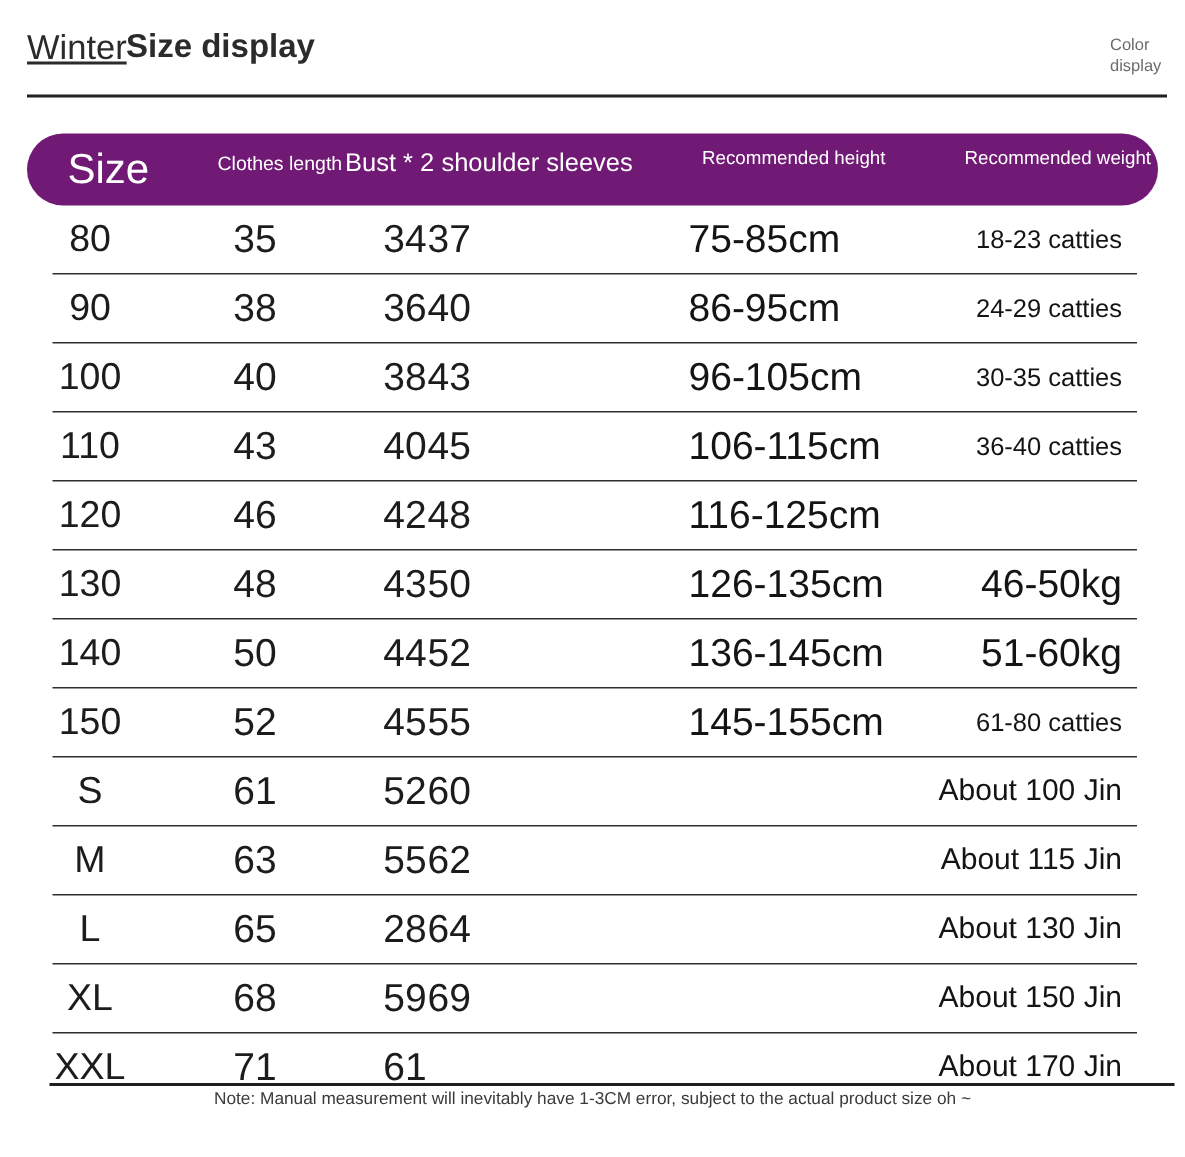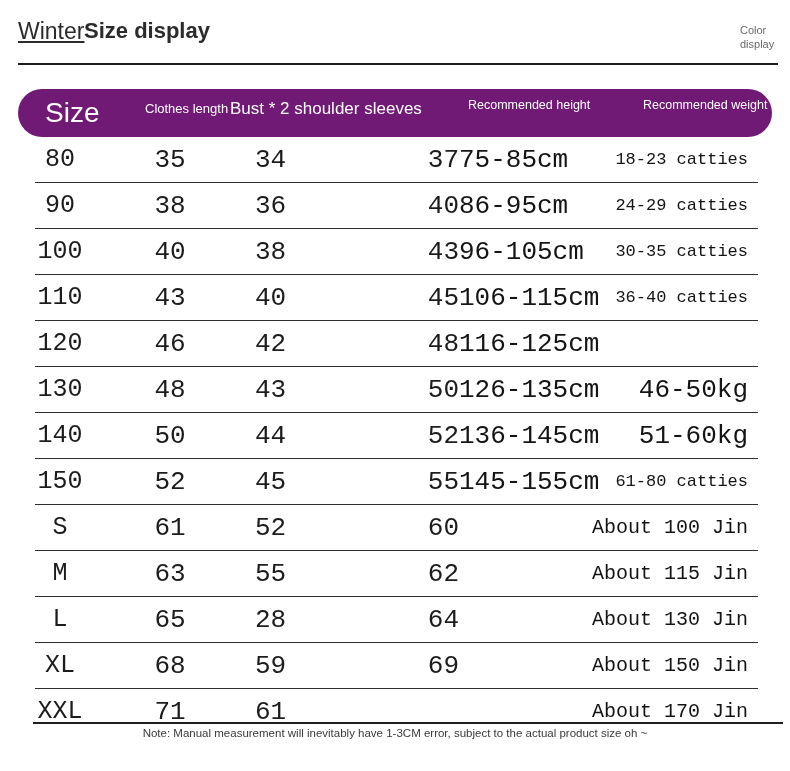--- a/index.html
+++ b/index.html
@@ -31,28 +31,27 @@
   .lbl-length{left:127px;top:12px;font-size:13px;}
   .lbl-bust{left:212px;top:10px;font-size:17px;}
   .lbl-height{left:450px;top:8px;font-size:12.5px;line-height:1.3;width:104px;white-space:normal;}
   .lbl-weight{left:625px;top:8px;font-size:12.5px;line-height:1.3;width:104px;white-space:normal;}
 
   
   .rows{position:absolute;top:137px;left:35px;width:723px;}
   .trow{
     display:flex;align-items:center;height:45px;
     border-bottom:1px solid #2e2e2e;
-    font-family:Liberation Mono, monospace;
   }
   .trow:last-child{border-bottom:none;}
   .cell{white-space:nowrap;}
   .c-size{width:50px;text-align:center;font-size:25px;color:#1c1c1c;}
   .c-len {width:170px;text-align:center;font-size:26px;color:#1c1c1c;}
-  .c-bust{width:30px;font-size:26px;color:#1c1c1c;}
-  .c-slv {width:174px;text-align:right;font-size:26px;color:#1c1c1c;}
+  .c-bust{width:30px;text-align:center;font-size:26px;color:#1c1c1c;}
+  .c-slv {width:174px;text-align:left;font-size:26px;color:#1c1c1c;}
   .c-h   {width:82px;text-align:center;font-size:26px;font-weight:500;color:#141414;}
   .c-w   {flex:1;text-align:right;padding-right:10px;color:#141414;}
   .w-small{font-size:17px;}
   .w-med  {font-size:20px;font-weight:500;}
   .w-large{font-size:26px;font-weight:500;}
 
   .bottom-rule{position:absolute;top:722px;left:33px;width:750px;height:2px;background:#1f1f1f;}
   .note{
     position:absolute;top:727px;left:0;width:790px;
     text-align:center;font-size:11.5px;color:#3a3a3a;

